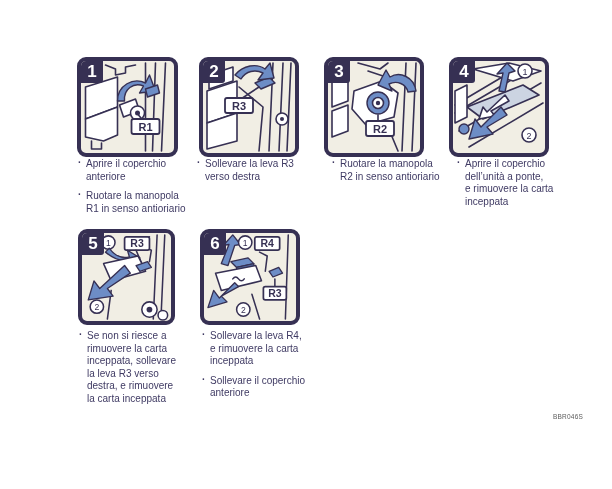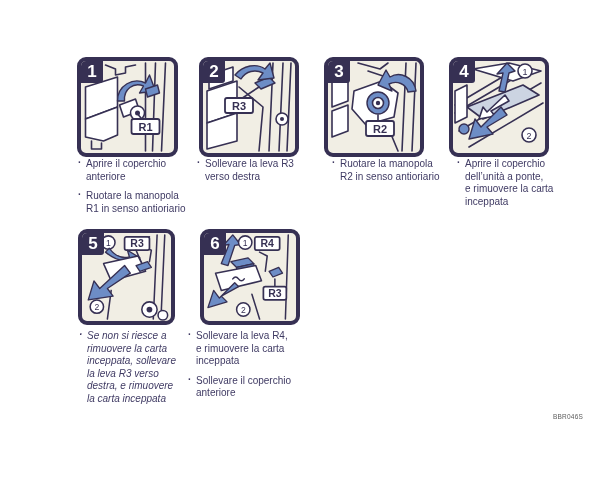--- a/index.html
+++ b/index.html
@@ -163,21 +163,21 @@
       <text class="lbltxt" x="57" y="15">R3</text>
       <line class="ink" x1="56" y1="18" x2="62" y2="32"></line>
       <path class="blue" d="M28,16 C34,24 41,27 49,25 L47,18 L60,26 L46,34 L47,28 C38,30 30,25 24,20 Z"></path>
       <path class="white" d="M22,32 L58,24 L66,40 L30,50 Z"></path>
       <path class="blue" d="M56,34 L68,30 L72,36 L60,40 Z"></path>
       <path class="blue" d="M50,42 L26,58 L32,66 L6,70 L12,50 L18,58 L44,34 Z"></path>
       <circle class="white" cx="15" cy="77" r="7"></circle>
       <text class="mktxt" x="15" y="80.5">2</text>
     </svg>
   </div>
-  <ul class="bullets" style="left:79px;top:330px;width:120px;font-style:italic;">
+  <ul class="bullets" style="left:79px;top:330px;width:120px;">
     <li>Se non si riesce a
 rimuovere la carta
 inceppata, sollevare
 la leva R3 verso
 destra, e rimuovere
 la carta inceppata</li>
   </ul>
 
   <div class="panel" style="left:200px;top:229px;width:100px;height:96px;">
     <div class="badge">6</div>
@@ -196,21 +196,21 @@
       <path class="ink" d="M28,48 q3,-4 6,0 q3,4 6,0"></path>
       <path class="blue" d="M66,40 L76,36 L80,42 L70,46 Z"></path>
       <line class="ink" x1="72" y1="48" x2="72" y2="56"></line>
       <rect class="lblbox" x="60" y="56" width="24" height="14" rx="2"></rect>
       <text class="lbltxt" x="72" y="67">R3</text>
       <path class="blue" d="M34,56 L16,66 L22,72 L2,78 L8,60 L14,68 L30,52 Z"></path>
       <circle class="white" cx="39" cy="80" r="7"></circle>
       <text class="mktxt" x="39" y="83.5">2</text>
     </svg>
   </div>
-  <ul class="bullets" style="left:188px;top:330px;width:122px;">
+  <ul class="bullets" style="left:202px;top:330px;width:122px;">
     <li>Sollevare la leva R4,
 e rimuovere la carta
 inceppata</li>
     <li>Sollevare il coperchio
 anteriore</li>
   </ul>
 
   <div class="figcode" style="right:29px;top:413px;">BBR046S</div>
 
 </div>

